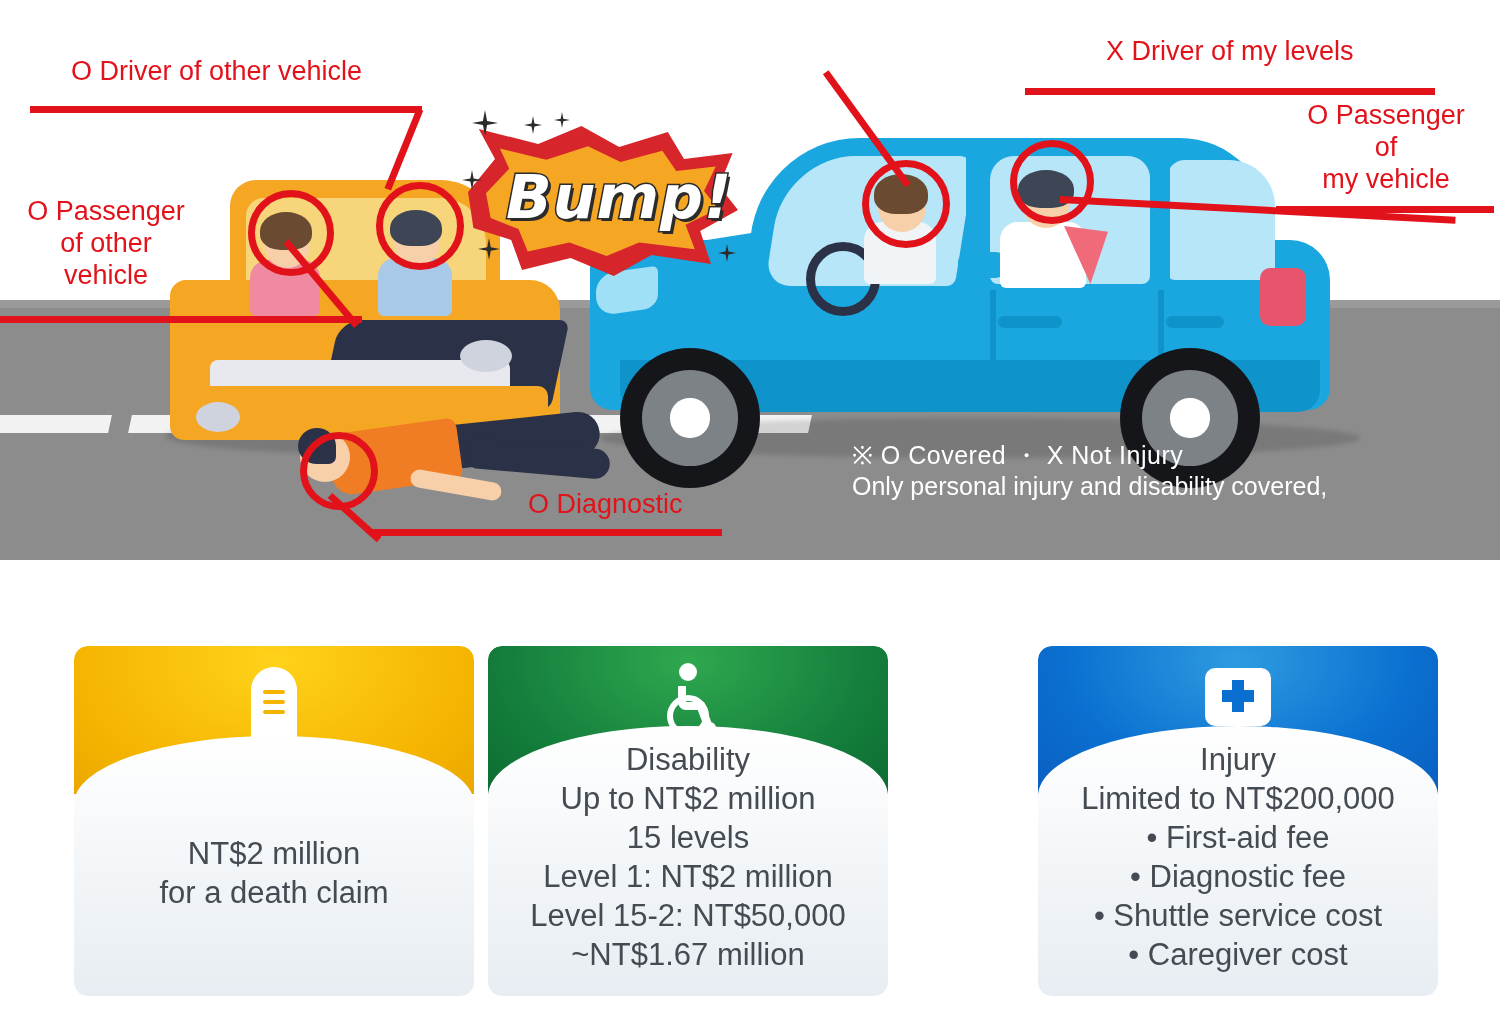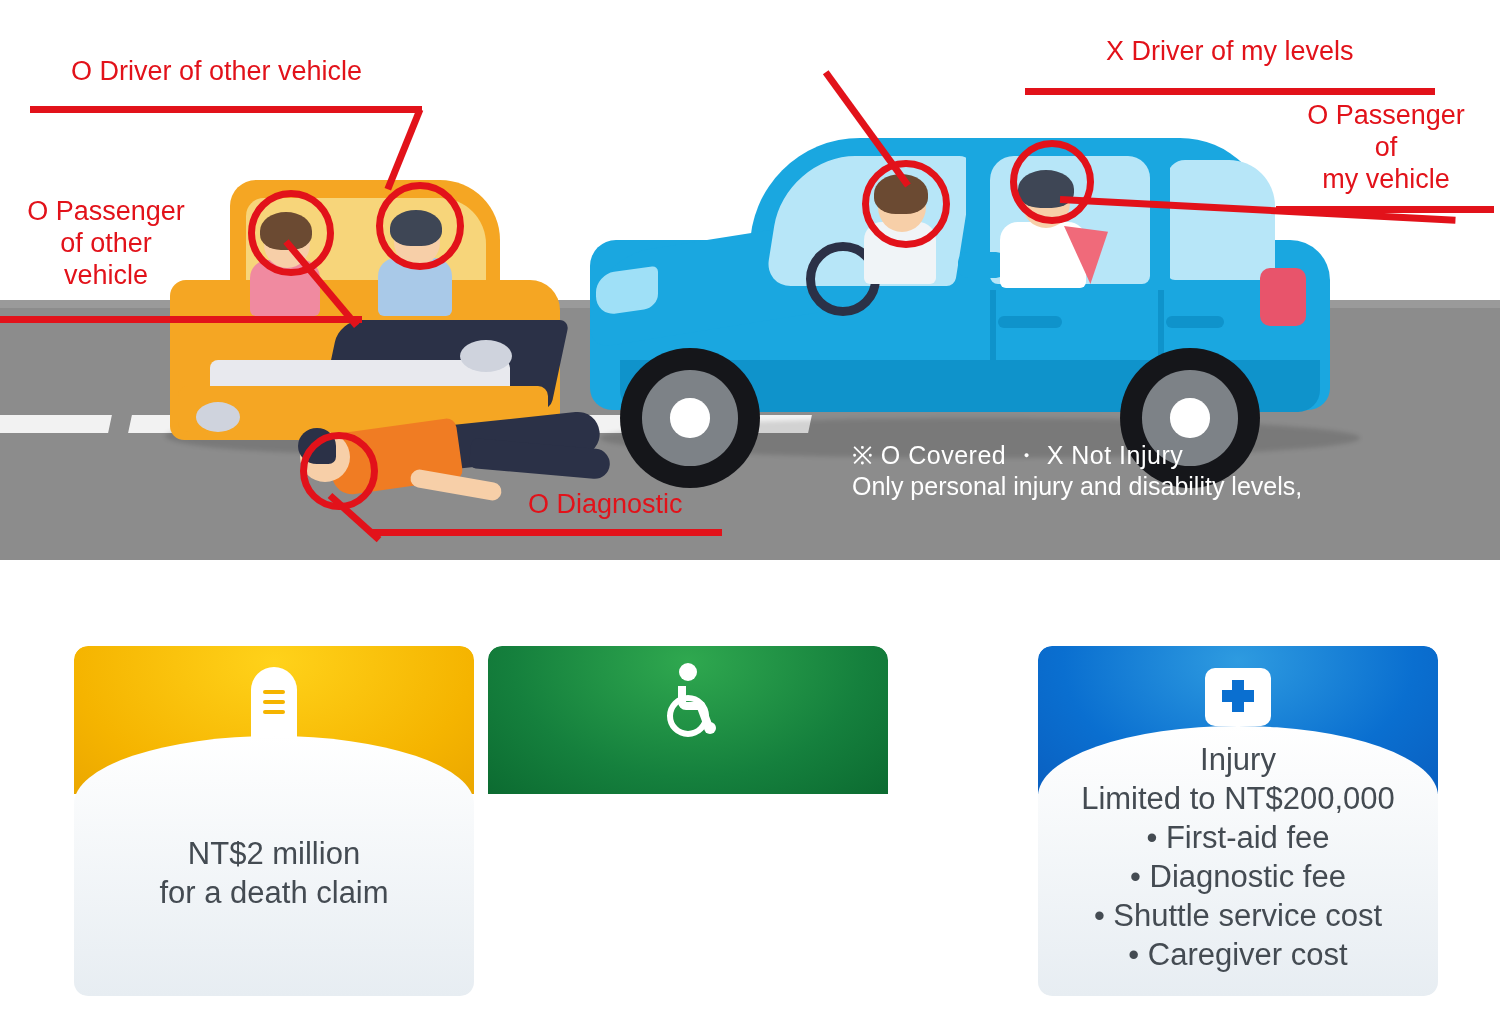--- a/index.html
+++ b/index.html
@@ -381,20 +381,31 @@
 
   <div id="pedestrian">
     <div class="ped-legs"></div>
     <div class="ped-leg2"></div>
     <div class="ped-torso"></div>
     <div class="ped-arm"></div>
     <div class="ped-head"></div>
     <div class="ped-hair"></div>
   </div>
 
+  <div id="bump">
+    <div class="burst-red"></div>
+    <div class="burst-yellow"></div>
+    <div class="bump-text">Bump!</div>
+    <div class="spark" style="left:4px;  top:0px;   width:26px; height:26px;"></div>
+    <div class="spark" style="left:56px; top:6px;   width:18px; height:18px;"></div>
+    <div class="spark" style="left:-6px; top:60px;  width:20px; height:20px;"></div>
+    <div class="spark" style="left:10px; top:128px; width:22px; height:22px;"></div>
+    <div class="spark" style="left:86px; top:2px;   width:16px; height:16px;"></div>
+    <div class="spark" style="left:250px;top:134px; width:18px; height:18px;"></div>
+  </div>
 
   <div class="ann-circle" style="left:376px; top:182px; width:88px; height:88px;"></div>
   <div class="ann-line" style="left:420px; top:106px; width:86px; transform: rotate(112deg);"></div>
   <div class="ann-line" style="left:30px;  top:106px; width:392px;"></div>
   <div class="ann-label" style="left:29px; top:56px;margin-left:42px;">O Driver of other vehicle</div>
 
   <div class="ann-circle" style="left:248px; top:190px; width:86px; height:86px;"></div>
   <div class="ann-line" style="left:286px; top:238px; width:110px; transform: rotate(50deg);"></div>
   <div class="ann-line" style="left:0px;   top:316px; width:362px;"></div>
   <div class="ann-label" style="left:8px; top:196px; text-align:center; width:196px;">O Passenger
@@ -413,21 +424,21 @@
 of
 my vehicle</div>
 
   <div class="ann-circle" style="left:300px; top:432px; width:78px; height:78px;"></div>
   <div class="ann-line" style="left:330px; top:492px; width:66px; transform: rotate(42deg);"></div>
   <div class="ann-line" style="left:372px; top:529px; width:350px;"></div>
   <div class="ann-label" style="left:528px; top:489px;">O Diagnostic</div>
 
   <div id="legend">
     <div class="legend-row1">※  O Covered  ・  X Not Injury</div>
-    <div>Only personal injury and disability levels,</div>
+    <div>Only personal injury and disability covered,</div>
   </div>
 </div>
 
 <div id="bottom">
 
   <div class="card" id="card-death">
     <div class="cap">
       <div class="cap-inner"></div>
       <div class="icon">
         <svg width="70" height="80" viewBox="0 0 70 80" aria-hidden="true">
@@ -450,20 +461,28 @@
       <div class="icon">
         <svg width="80" height="80" viewBox="0 0 80 80" aria-hidden="true">
           <circle cx="40" cy="12" r="9" fill="#ffffff"></circle>
           <path d="M30 26 h8 v16 h18 v8 h-18 a8 8 0 0 1 -8 -8 Z" fill="#ffffff"></path>
           <path d="M56 42 l8 22 h-9 l-6 -16 Z" fill="#ffffff"></path>
           <circle cx="40" cy="56" r="18" fill="none" stroke="#ffffff" stroke-width="6"></circle>
           <circle cx="62" cy="68" r="6" fill="#ffffff"></circle>
         </svg>
       </div>
     </div>
+    <div class="body">
+      <div class="text" style="bottom:22px;">Disability
+Up to NT$2 million
+15 levels
+Level 1: NT$2 million
+Level 15-2: NT$50,000
+                 ~NT$1.67 million</div>
+    </div>
   </div>
 
   <div class="card" id="card-injury">
     <div class="cap">
       <div class="cap-inner"></div>
       <div class="icon">
         <svg width="78" height="78" viewBox="0 0 78 78" aria-hidden="true">
           <rect x="6" y="8" width="66" height="58" rx="10" fill="#ffffff"></rect>
           <path d="M33 20 h12 v10 h10 v12 h-10 v10 h-12 v-10 h-10 v-12 h10 Z" fill="#0a6fd0"></path>
         </svg>

